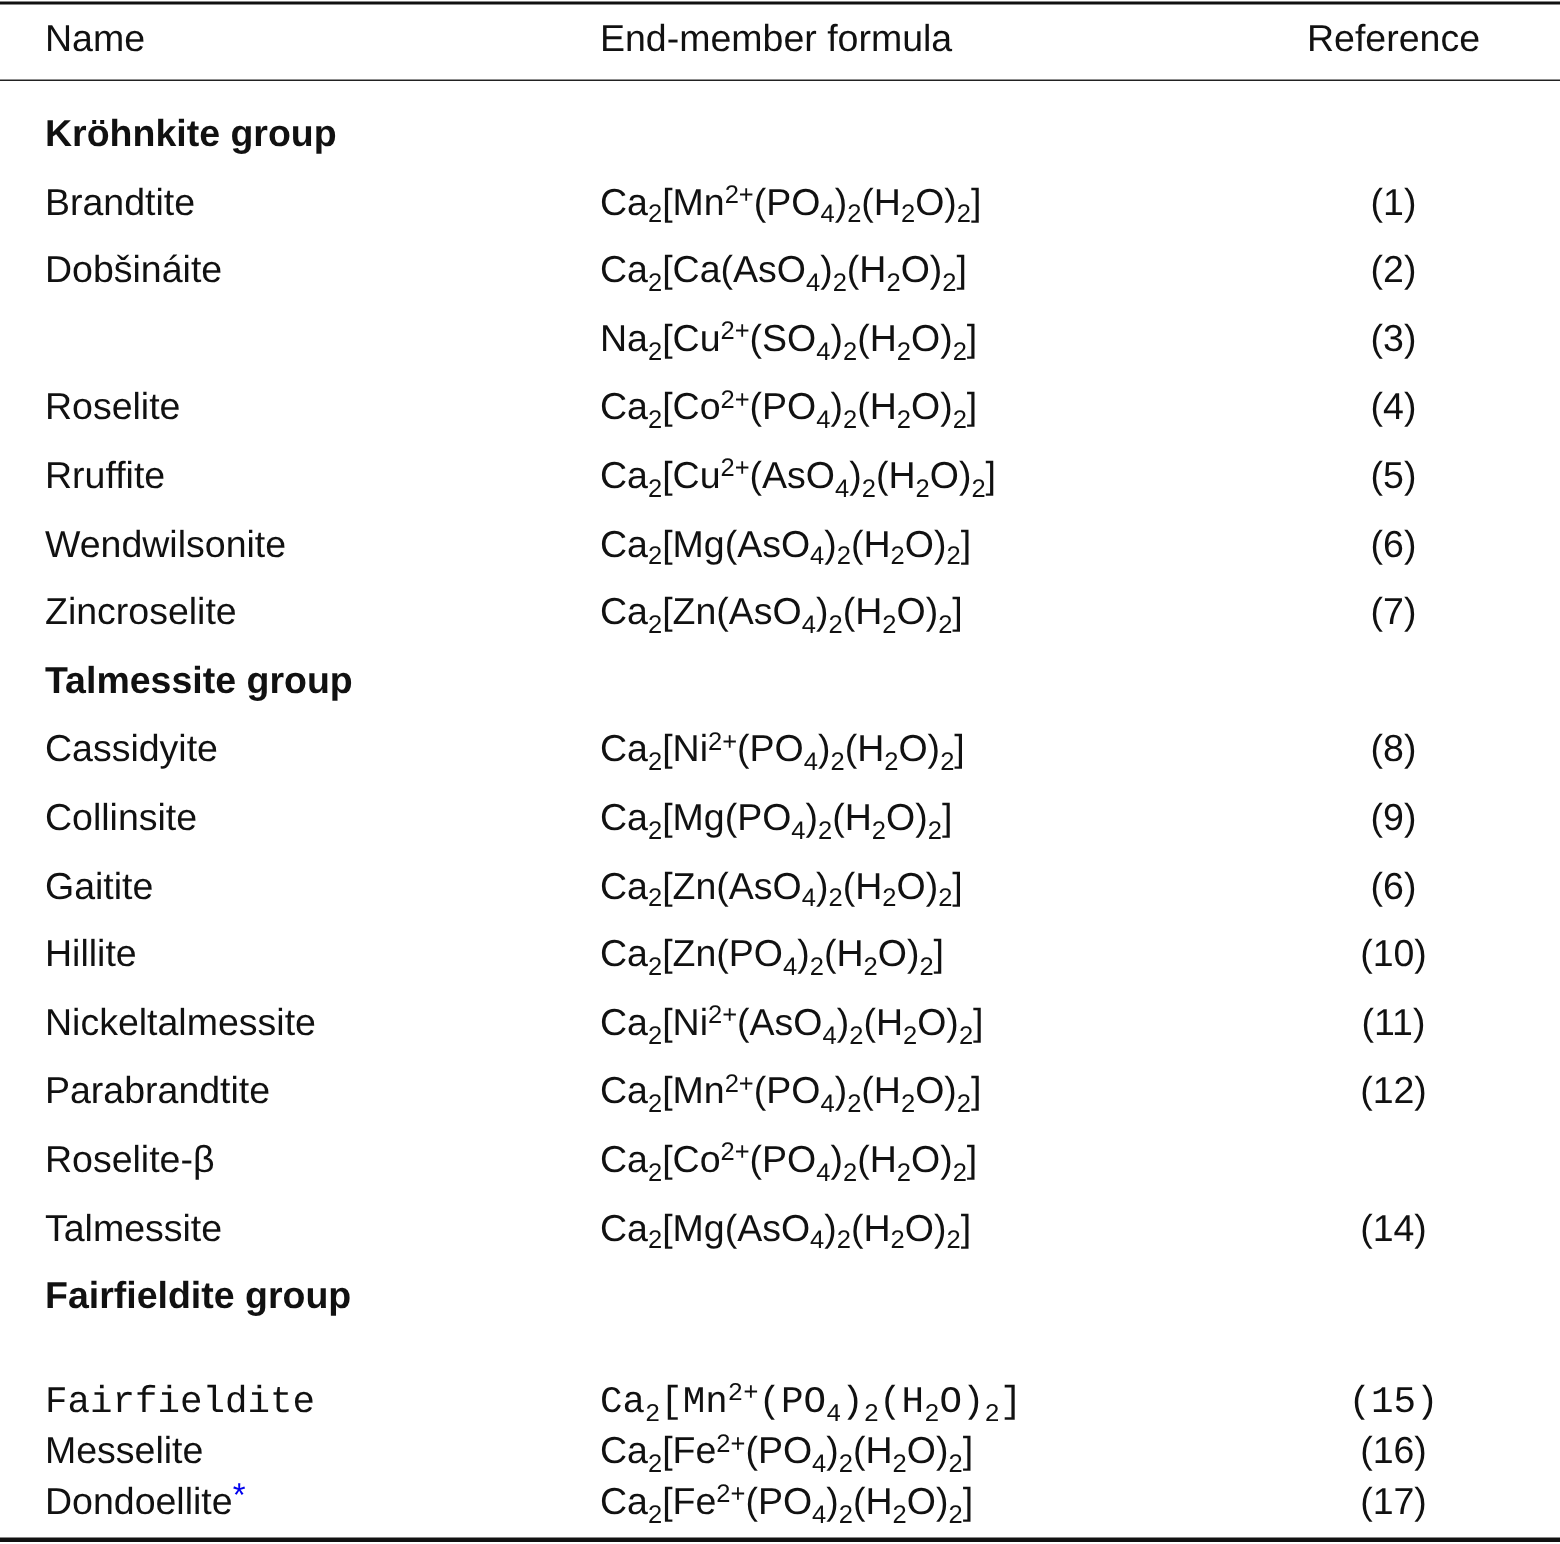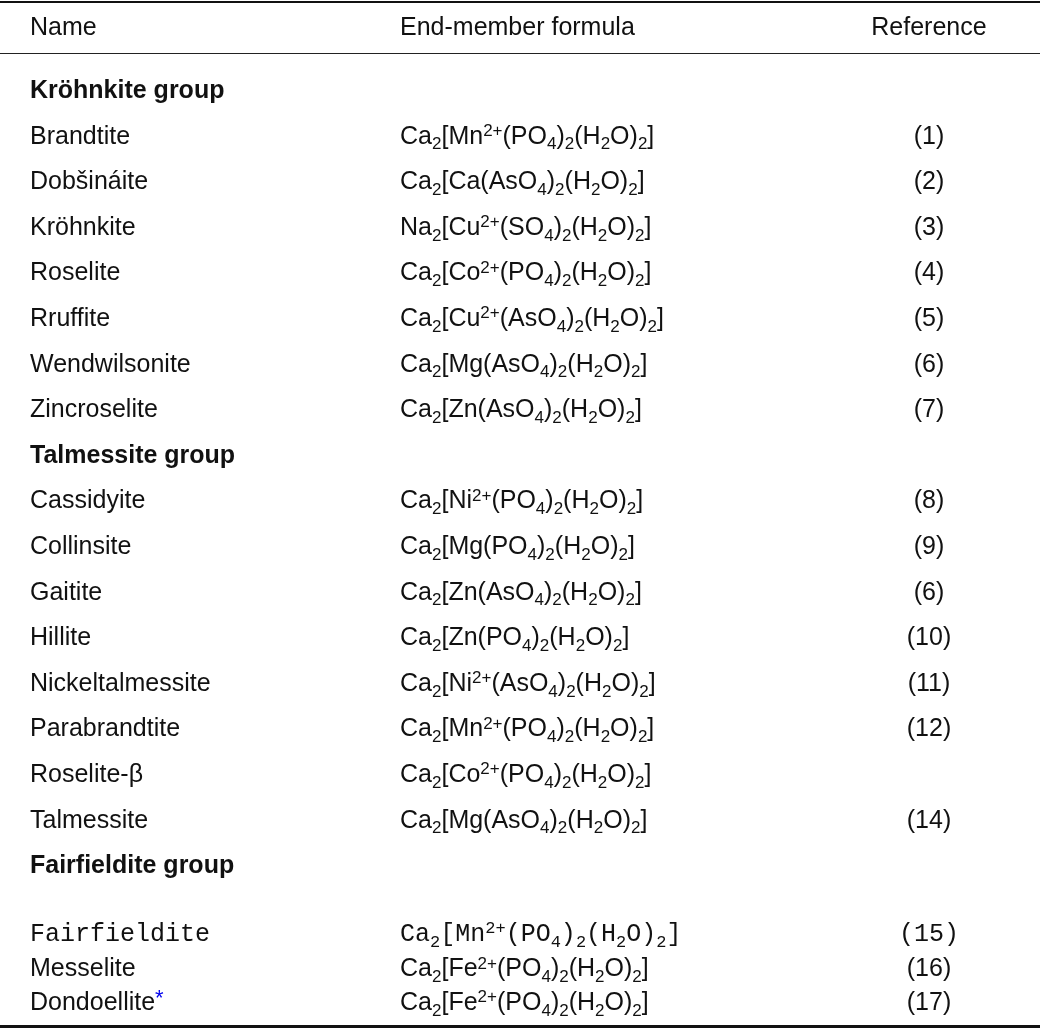--- a/index.html
+++ b/index.html
@@ -41,21 +41,20 @@
         <span class="c-name"><span>Brandtite</span></span>
         <span class="c-formula" aria-label="Ca2[Mn2+(PO4)2(H2O)2]"><span>Ca</span><sub>2</sub><span>[Mn</span><sup>2+</sup><span>(PO</span><sub>4</sub><span>)</span><sub>2</sub><span>(H</span><sub>2</sub><span>O)</span><sub>2</sub><span>]</span></span>
         <span class="c-ref">(1)</span>
       </div>
       <div class="row" style="top: 158.2px;">
         <span class="c-name"><span>Dobšináite</span></span>
         <span class="c-formula" aria-label="Ca2[Ca(AsO4)2(H2O)2]"><span>Ca</span><sub>2</sub><span>[Ca(AsO</span><sub>4</sub><span>)</span><sub>2</sub><span>(H</span><sub>2</sub><span>O)</span><sub>2</sub><span>]</span></span>
         <span class="c-ref">(2)</span>
       </div>
       <div class="row" style="top: 203.8px;">
-        <span class="c-name"><span>Kröhnkite</span></span>
         <span class="c-formula" aria-label="Na2[Cu2+(SO4)2(H2O)2]"><span>Na</span><sub>2</sub><span>[Cu</span><sup>2+</sup><span>(SO</span><sub>4</sub><span>)</span><sub>2</sub><span>(H</span><sub>2</sub><span>O)</span><sub>2</sub><span>]</span></span>
         <span class="c-ref">(3)</span>
       </div>
       <div class="row" style="top: 249.4px;">
         <span class="c-name"><span>Roselite</span></span>
         <span class="c-formula" aria-label="Ca2[Co2+(PO4)2(H2O)2]"><span>Ca</span><sub>2</sub><span>[Co</span><sup>2+</sup><span>(PO</span><sub>4</sub><span>)</span><sub>2</sub><span>(H</span><sub>2</sub><span>O)</span><sub>2</sub><span>]</span></span>
         <span class="c-ref">(4)</span>
       </div>
       <div class="row" style="top: 295px;">
         <span class="c-name"><span>Rruffite</span></span>

